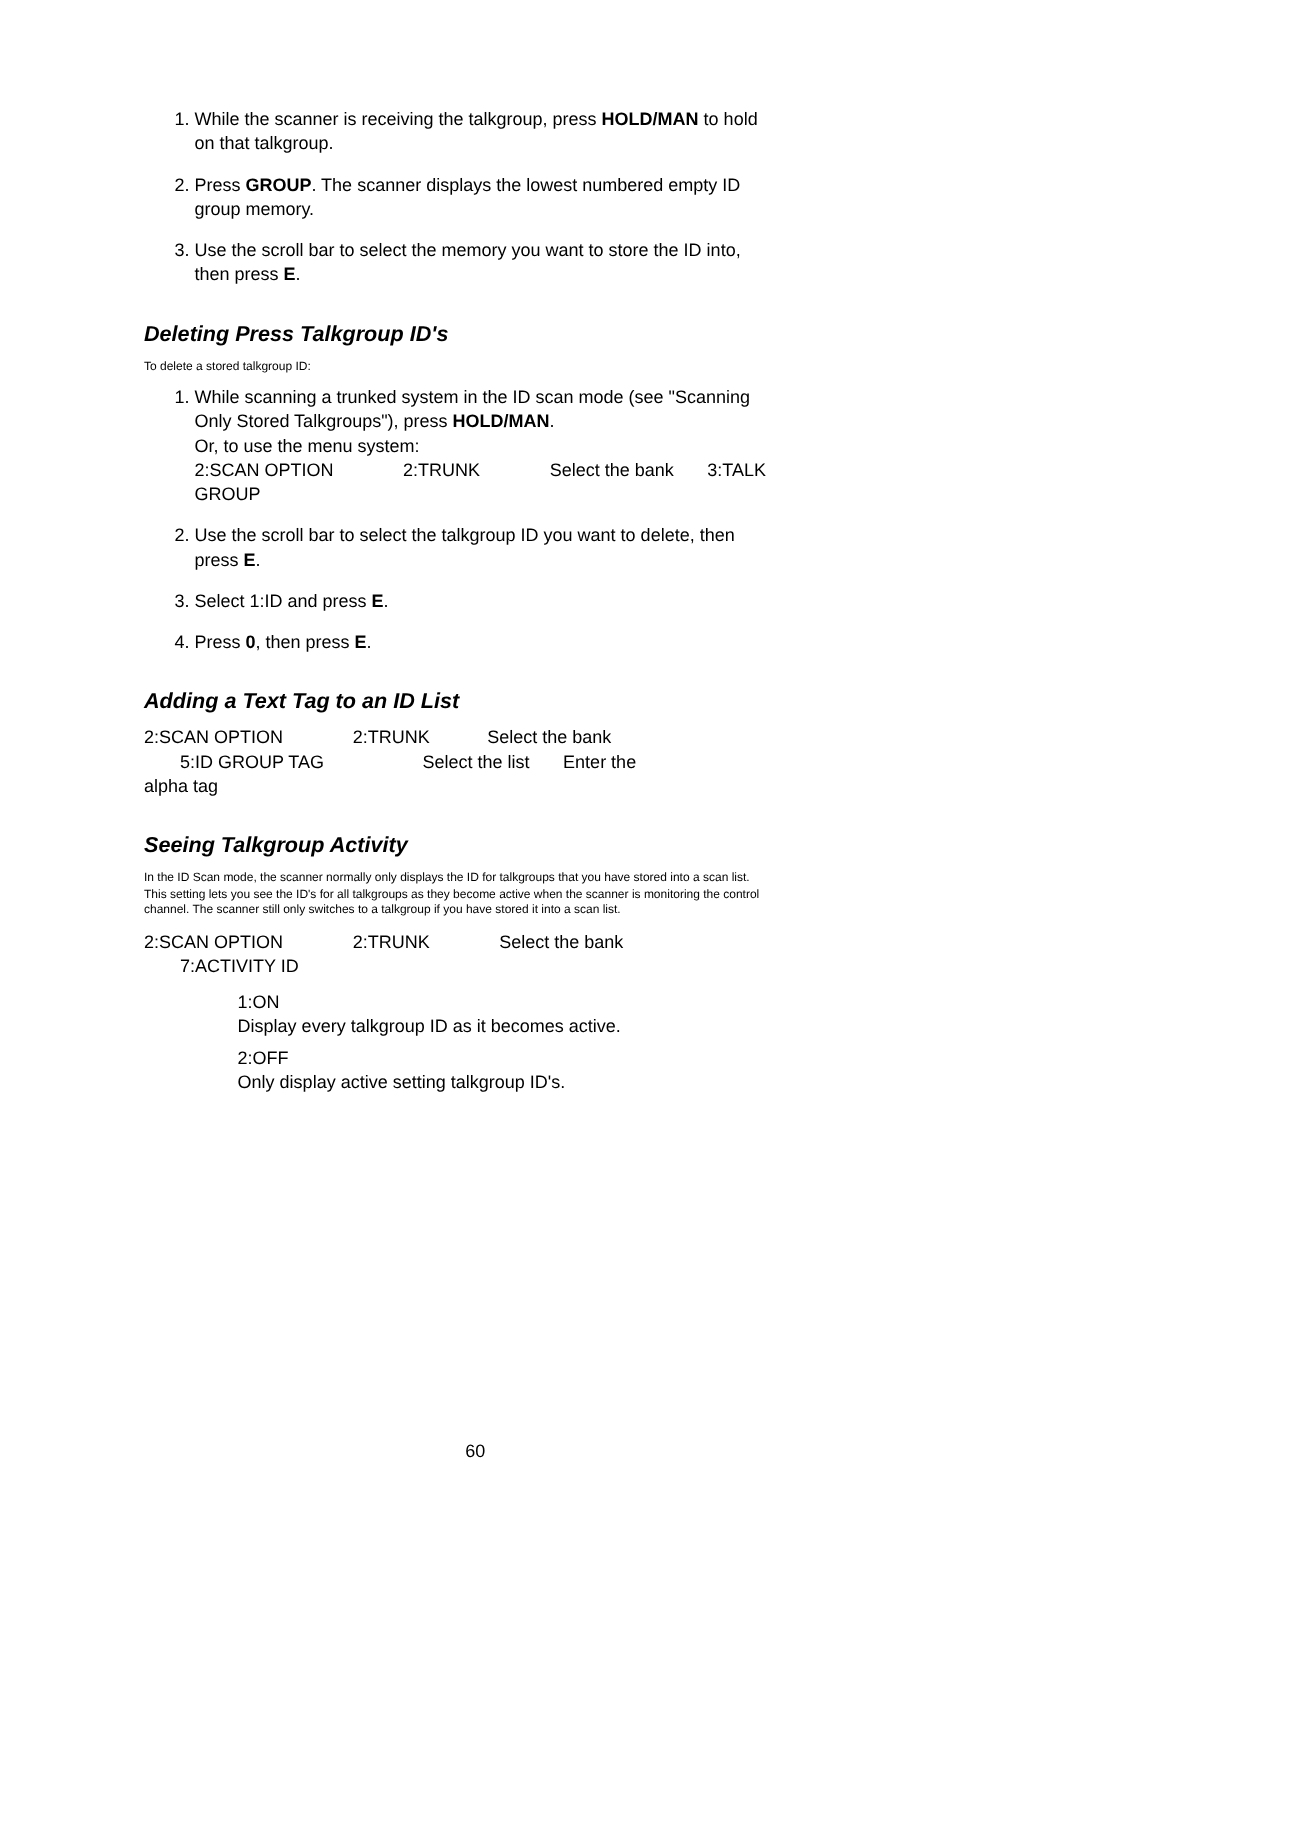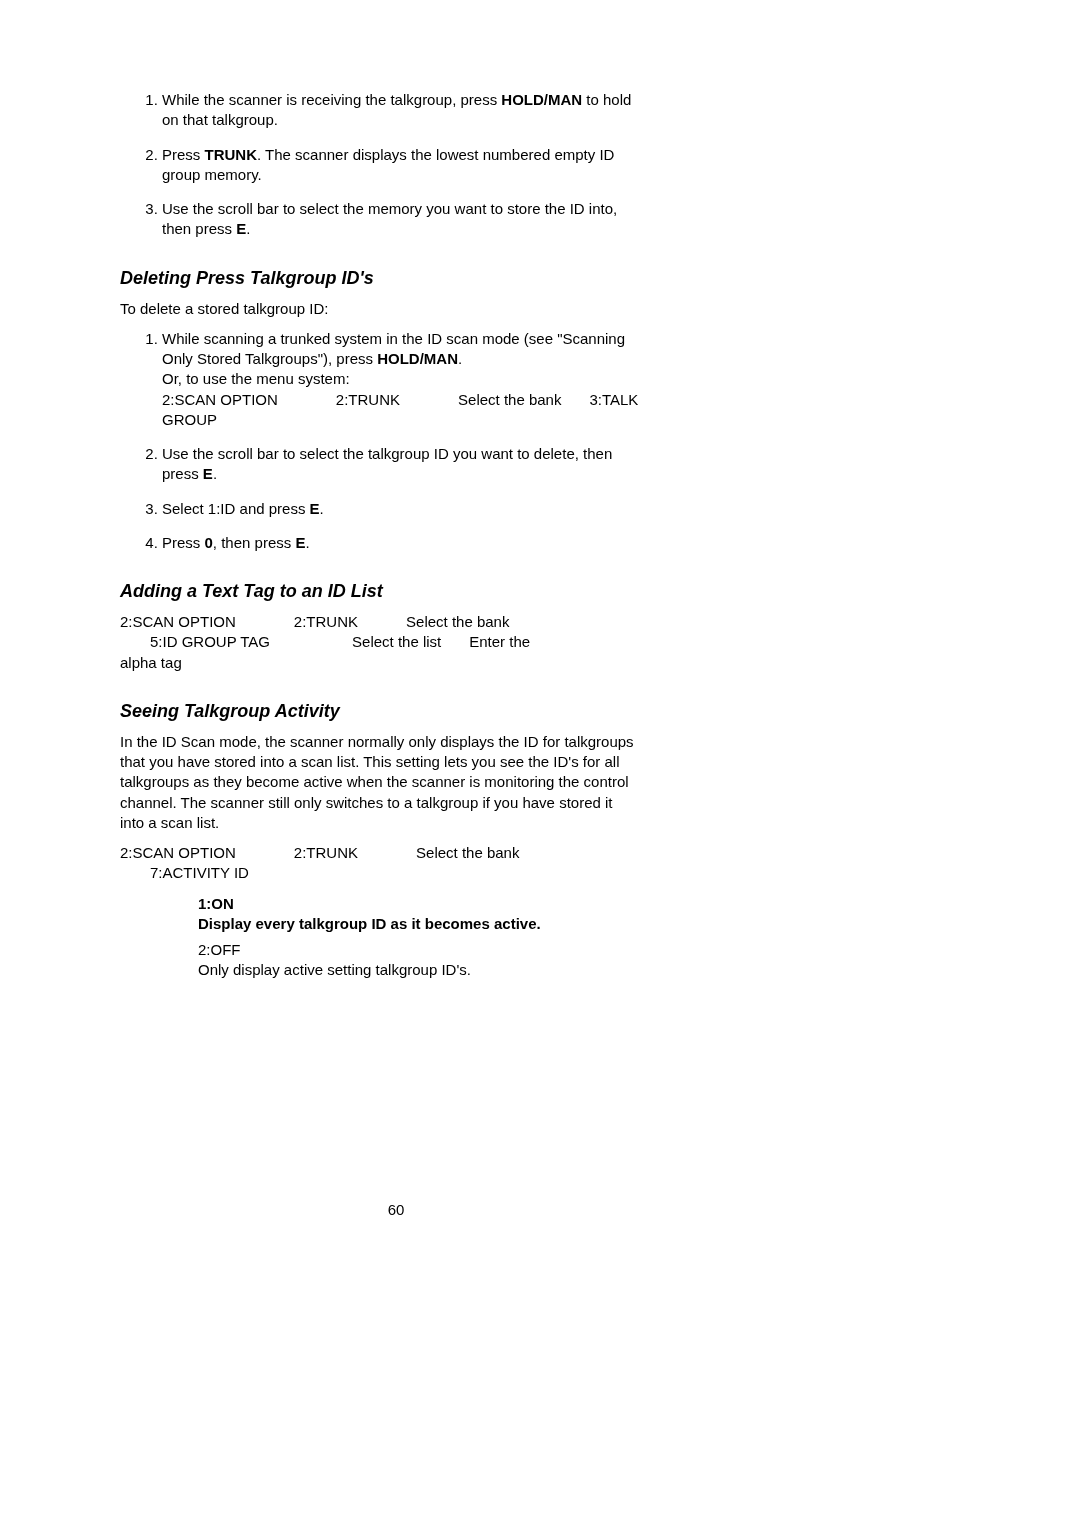--- a/index.html
+++ b/index.html
@@ -30,21 +30,21 @@
     margin-bottom: 14px;
   }
   .bold { font-weight: bold; }
   h2.section {
     font-size: 18px;
     font-style: italic;
     font-weight: bold;
     margin: 28px 0 10px 0;
   }
   p.lead {
-    font-size: 15px;
+    font-size: 10px;
     line-height: 1.35;
     margin: 0 0 10px 0;
   }
   .menuline {
     font-size: 15px;
     line-height: 1.35;
   }
   .indent2 { padding-left: 78px; }
   .gap { display: inline-block; width: 48px; }
   .gapwide { display: inline-block; width: 58px; }
@@ -66,21 +66,21 @@
 <body>
 
 <div class="page">
   <div class="content">
 
     <ol class="steps">
       <li>
         <span>While the scanner is receiving the talkgroup, press </span><span class="bold">HOLD/MAN</span><span> to hold on that talkgroup.</span>
       </li>
       <li>
-        <span>Press </span><span class="bold">TRUNK</span><span>. The scanner displays the lowest numbered empty ID group memory.</span>
+        <span>Press </span><span class="bold">GROUP</span><span>. The scanner displays the lowest numbered empty ID group memory.</span>
       </li>
       <li>
         <span>Use the scroll bar to select the memory you want to store the ID into, then press </span><span class="bold">E</span><span>.</span>
       </li>
     </ol>
 
     <h2 class="section">Deleting Press Talkgroup ID's</h2>
     <p class="lead">To delete a stored talkgroup ID:</p>
 
     <ol class="steps">
@@ -108,21 +108,21 @@
       <span style="display:inline-block; width:30px;"></span><span>5:ID GROUP TAG</span><span class="gapwide"></span><span style="display:inline-block; width:24px;"></span><span>Select the list</span><span class="smallgap"></span><span>Enter the</span><br>
       <span>alpha tag</span>
     </div>
 
     <h2 class="section">Seeing Talkgroup Activity</h2>
     <p class="lead">In the ID Scan mode, the scanner normally only displays the ID for talkgroups that you have stored into a scan list. This setting lets you see the ID's for all talkgroups as they become active when the scanner is monitoring the control channel. The scanner still only switches to a talkgroup if you have stored it into a scan list.</p>
     <div class="menuline" style="margin-bottom:10px;">
       <span>2:SCAN OPTION</span><span class="gapwide"></span><span>2:TRUNK</span><span class="gapwide"></span><span>Select the bank</span><br>
       <span style="display:inline-block; width:30px;"></span><span>7:ACTIVITY ID</span>
     </div>
-    <div class="menuline indent2" style="margin-bottom:6px;font-weight:bold;">
+    <div class="menuline indent2" style="margin-bottom:6px;">
       <span>1:ON</span><br>
       <span>Display every talkgroup ID as it becomes active.</span>
     </div>
     <div class="menuline indent2">
       <span>2:OFF</span><br>
       <span>Only display active setting talkgroup ID's.</span>
     </div>
 
   </div>
 

